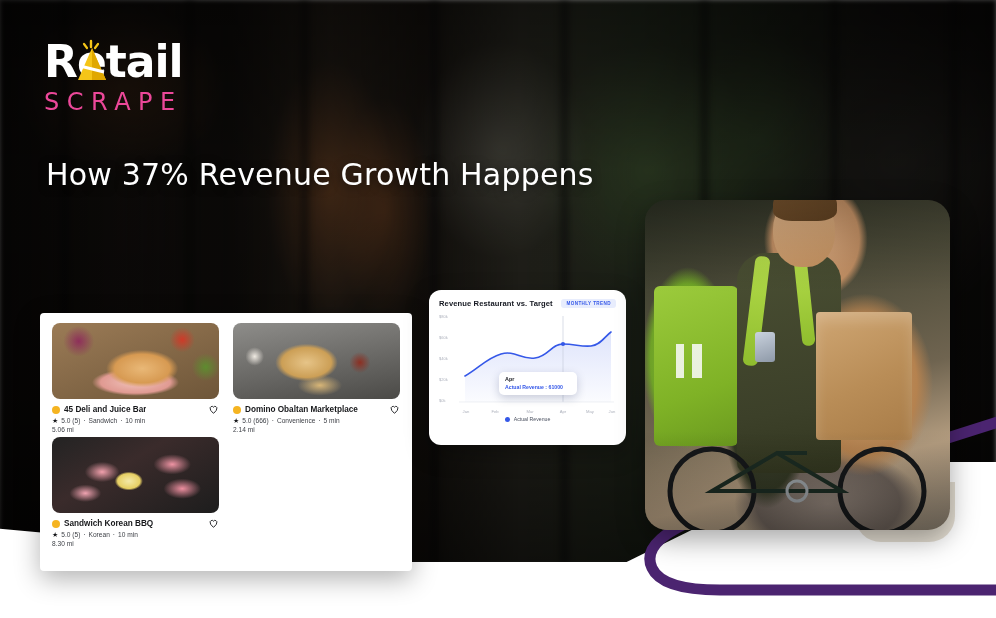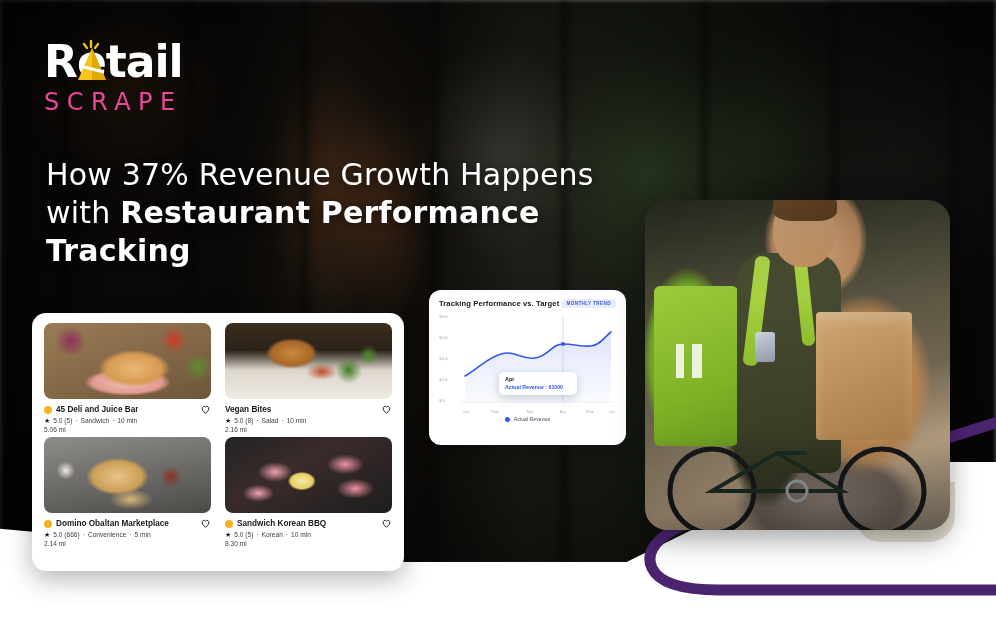--- a/index.html
+++ b/index.html
@@ -76,22 +76,22 @@
     position:absolute; left:46px; top:156px; width:580px;
     color:#fff; font-size:30px; line-height:38px; letter-spacing:.2px;
     font-family:"DejaVu Sans", sans-serif;
     text-shadow:0 2px 10px rgba(0,0,0,.55);
   }
   .headline .lt { font-weight:400; }
   .headline .bd { font-weight:700; }
 
   
   .rcard {
-    position:absolute; left:32px; top:313px; width:372px; height:258px;
-    background:#fff; border-radius:14px; box-shadow:0 8px 26px rgba(0,0,0,.30);
+    position:absolute; left:40px; top:313px; width:372px; height:258px;
+    background:#fff; border-radius:4px; box-shadow:0 8px 26px rgba(0,0,0,.30);
     padding:10px 12px 6px 12px; overflow:hidden;
   }
   .rgrid { display:grid; grid-template-columns:1fr 1fr; column-gap:14px; row-gap:4px; }
   .ritem { width:100%; }
   .rthumb { width:100%; height:76px; border-radius:8px; overflow:hidden; position:relative; }
   .rhead { display:flex; align-items:center; justify-content:space-between; margin-top:5px; }
   .rname-wrap { display:flex; align-items:center; gap:4px; min-width:0; }
   .rbadge { width:8px; height:8px; border-radius:50%; background:#f5b421; flex:0 0 8px; }
   .rname {
     font-size:8.2px; font-weight:700; color:#16171a; white-space:nowrap;
@@ -260,23 +260,20 @@
         <path d="M28 6 L25 10" stroke="#f5c518" stroke-width="2.2" stroke-linecap="round"></path>
       </svg>
     </div>
     <div class="logo-sub">SCRAPE</div>
   </div>
 
   <div class="headline">
     <div>
       <span class="lt">How 37% Revenue Growth Happens</span>
     </div>
-    <div>
-      <span class="lt">with </span><span class="bd">Restaurant Performance Tracking</span>
-    </div>
   </div>
 
   <div class="rcard">
     <div class="rgrid">
 
       <div class="ritem">
         <div class="rthumb th1"></div>
         <div class="rhead">
           <div class="rname-wrap">
             <span class="rbadge"></span>
@@ -290,40 +287,20 @@
           <span class="rstar">★</span>
           <span>5.0 (5)</span>
           <span>·</span>
           <span>Sandwich</span>
           <span>·</span>
           <span>10 min</span>
         </div>
         <div class="rdist">5.06 mi</div>
       </div>
 
-      <div class="ritem">
-        <div class="rthumb th2"></div>
-        <div class="rhead">
-          <div class="rname-wrap">
-            <span class="rname">Vegan Bites</span>
-          </div>
-          <svg class="rheart" width="11" height="11" viewBox="0 0 24 24">
-            <path d="M12 20s-7-4.6-7-9.2A4 4 0 0 1 12 7a4 4 0 0 1 7 3.8C19 15.4 12 20 12 20z" fill="none" stroke="#16171a" stroke-width="2"></path>
-          </svg>
-        </div>
-        <div class="rmeta">
-          <span class="rstar">★</span>
-          <span>5.0 (8)</span>
-          <span>·</span>
-          <span>Salad</span>
-          <span>·</span>
-          <span>10 min</span>
-        </div>
-        <div class="rdist">2.16 mi</div>
-      </div>
 
       <div class="ritem">
         <div class="rthumb th3"></div>
         <div class="rhead">
           <div class="rname-wrap">
             <span class="rbadge"></span>
             <span class="rname">Domino Obaltan Marketplace</span>
           </div>
           <svg class="rheart" width="11" height="11" viewBox="0 0 24 24">
             <path d="M12 20s-7-4.6-7-9.2A4 4 0 0 1 12 7a4 4 0 0 1 7 3.8C19 15.4 12 20 12 20z" fill="none" stroke="#16171a" stroke-width="2"></path>
@@ -360,21 +337,21 @@
           <span>10 min</span>
         </div>
         <div class="rdist">8.30 mi</div>
       </div>
 
     </div>
   </div>
 
   <div class="chart-card">
     <div class="chart-top">
-      <span class="chart-title">Tracking Performance vs. Target</span>
+      <span class="chart-title">Revenue Restaurant vs. Target</span>
       <span class="chart-badge">MONTHLY TREND</span>
     </div>
 
     <div class="chart-area">
       <svg class="chart-svg" width="177" height="100" viewBox="0 0 177 100">
         <defs>
           <linearGradient id="areaFill" x1="0" y1="0" x2="0" y2="1">
             <stop offset="0%" stop-color="#3558e8" stop-opacity="0.16"></stop>
             <stop offset="100%" stop-color="#3558e8" stop-opacity="0.02"></stop>
           </linearGradient>

